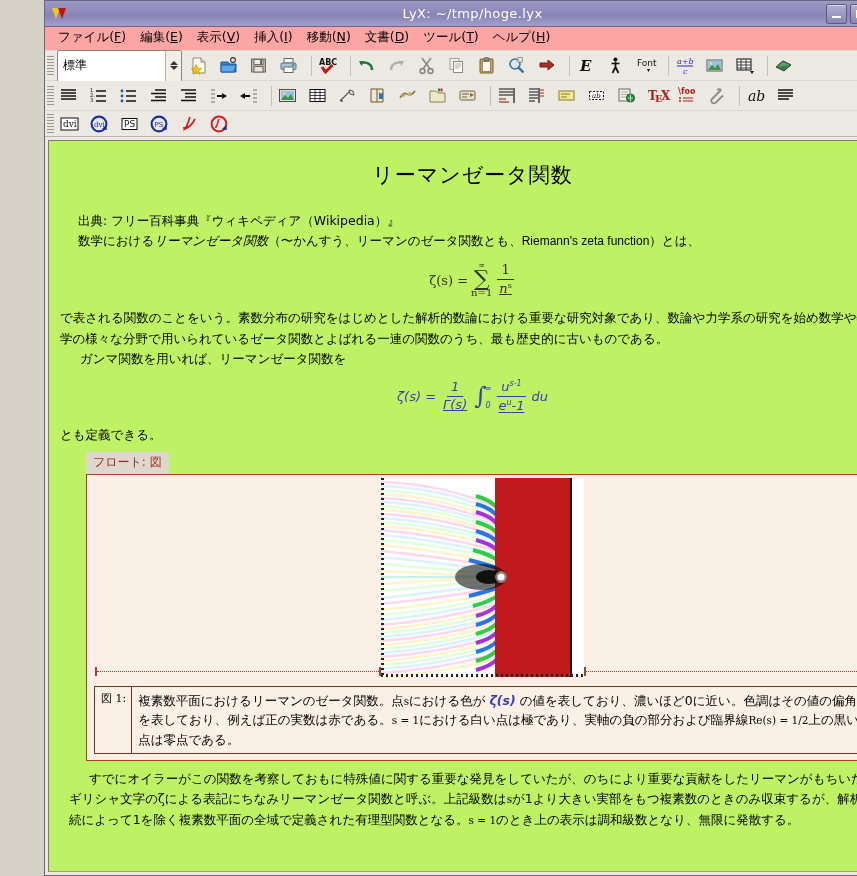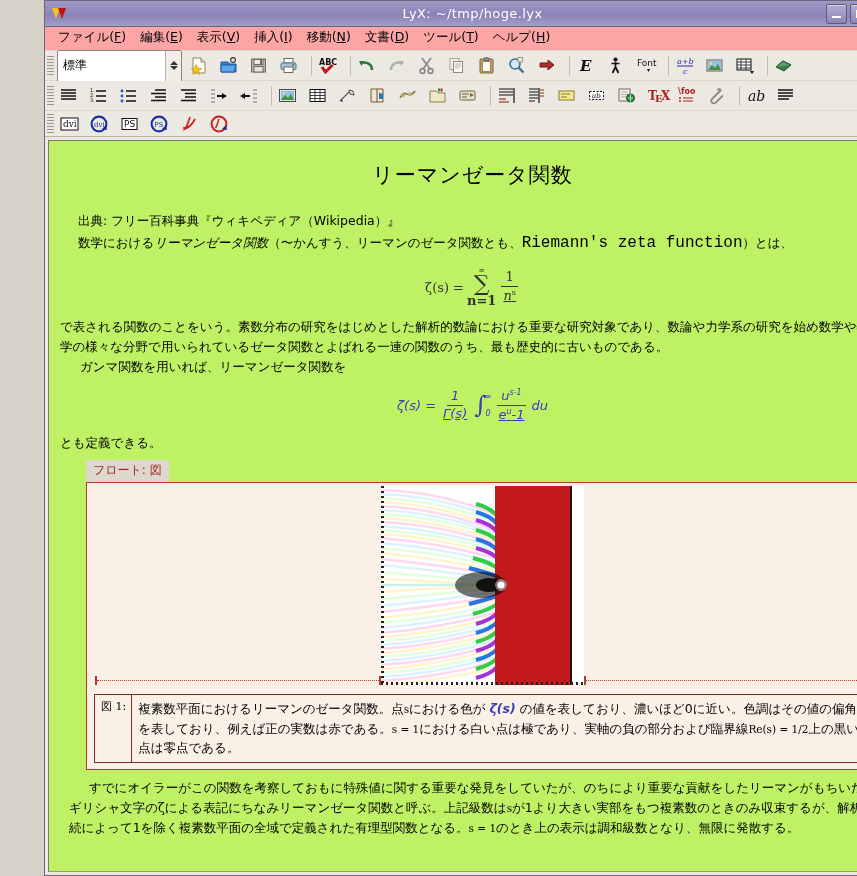--- a/index.html
+++ b/index.html
@@ -108,33 +108,33 @@
   }
   .doc-inner{padding:14px 11px 0 11px;}
   .doc-title{
     text-align:center;font-size:21px;color:#000;margin:6px 0 22px 0;
     letter-spacing:1px;
   }
   .para{font-size:12.5px;color:#000;line-height:1.62;margin:0;}
   .para.ind{text-indent:1.6em;}
   .p-src{margin-left:18px;}
   .ital{font-style:italic;}
-  .mono{font-family:Liberation Mono, monospace;font-size:16px;}
+  .mono{font-family:Liberation Sans, sans-serif;font-size:12px;}
   
   .formula{
     text-align:center;margin:10px 0 10px 0;
     font-family:"DejaVu Serif","Liberation Serif",serif;
     color:#303030;
   }
   .formula.blue{color:#3b3bb5;font-family:"DejaVu Sans","Liberation Sans",sans-serif;font-style:italic;}
   .f1{font-size:13px;display:inline-flex;align-items:center;gap:3px;}
   .sumblk{display:inline-flex;flex-direction:column;align-items:center;line-height:1;}
   .sumblk .top{font-size:8px;}
   .sumblk .sig{font-size:22px;line-height:.85;font-family:"DejaVu Serif",serif;}
-  .sumblk .bot{font-size:13px;font-weight:bold;}
+  .sumblk .bot{font-size:10px;}
   .frac{display:inline-flex;flex-direction:column;align-items:center;line-height:1.15;vertical-align:middle;}
   .frac .num{border-bottom:1px solid currentColor;padding:0 4px 1px 4px;}
   .frac .den{padding:1px 4px 0 4px;text-decoration:underline;}
   .intg{font-size:24px;line-height:.8;font-family:"DejaVu Serif",serif;}
   .intblk{display:inline-flex;align-items:center;}
   .intlim{display:inline-flex;flex-direction:column;justify-content:space-between;height:26px;font-size:8px;margin-left:-2px;}
   sup.s{font-size:8px;vertical-align:super;}
   
   .float-label{
     display:inline-block;background:#ddd7cd;color:#a02a22;

